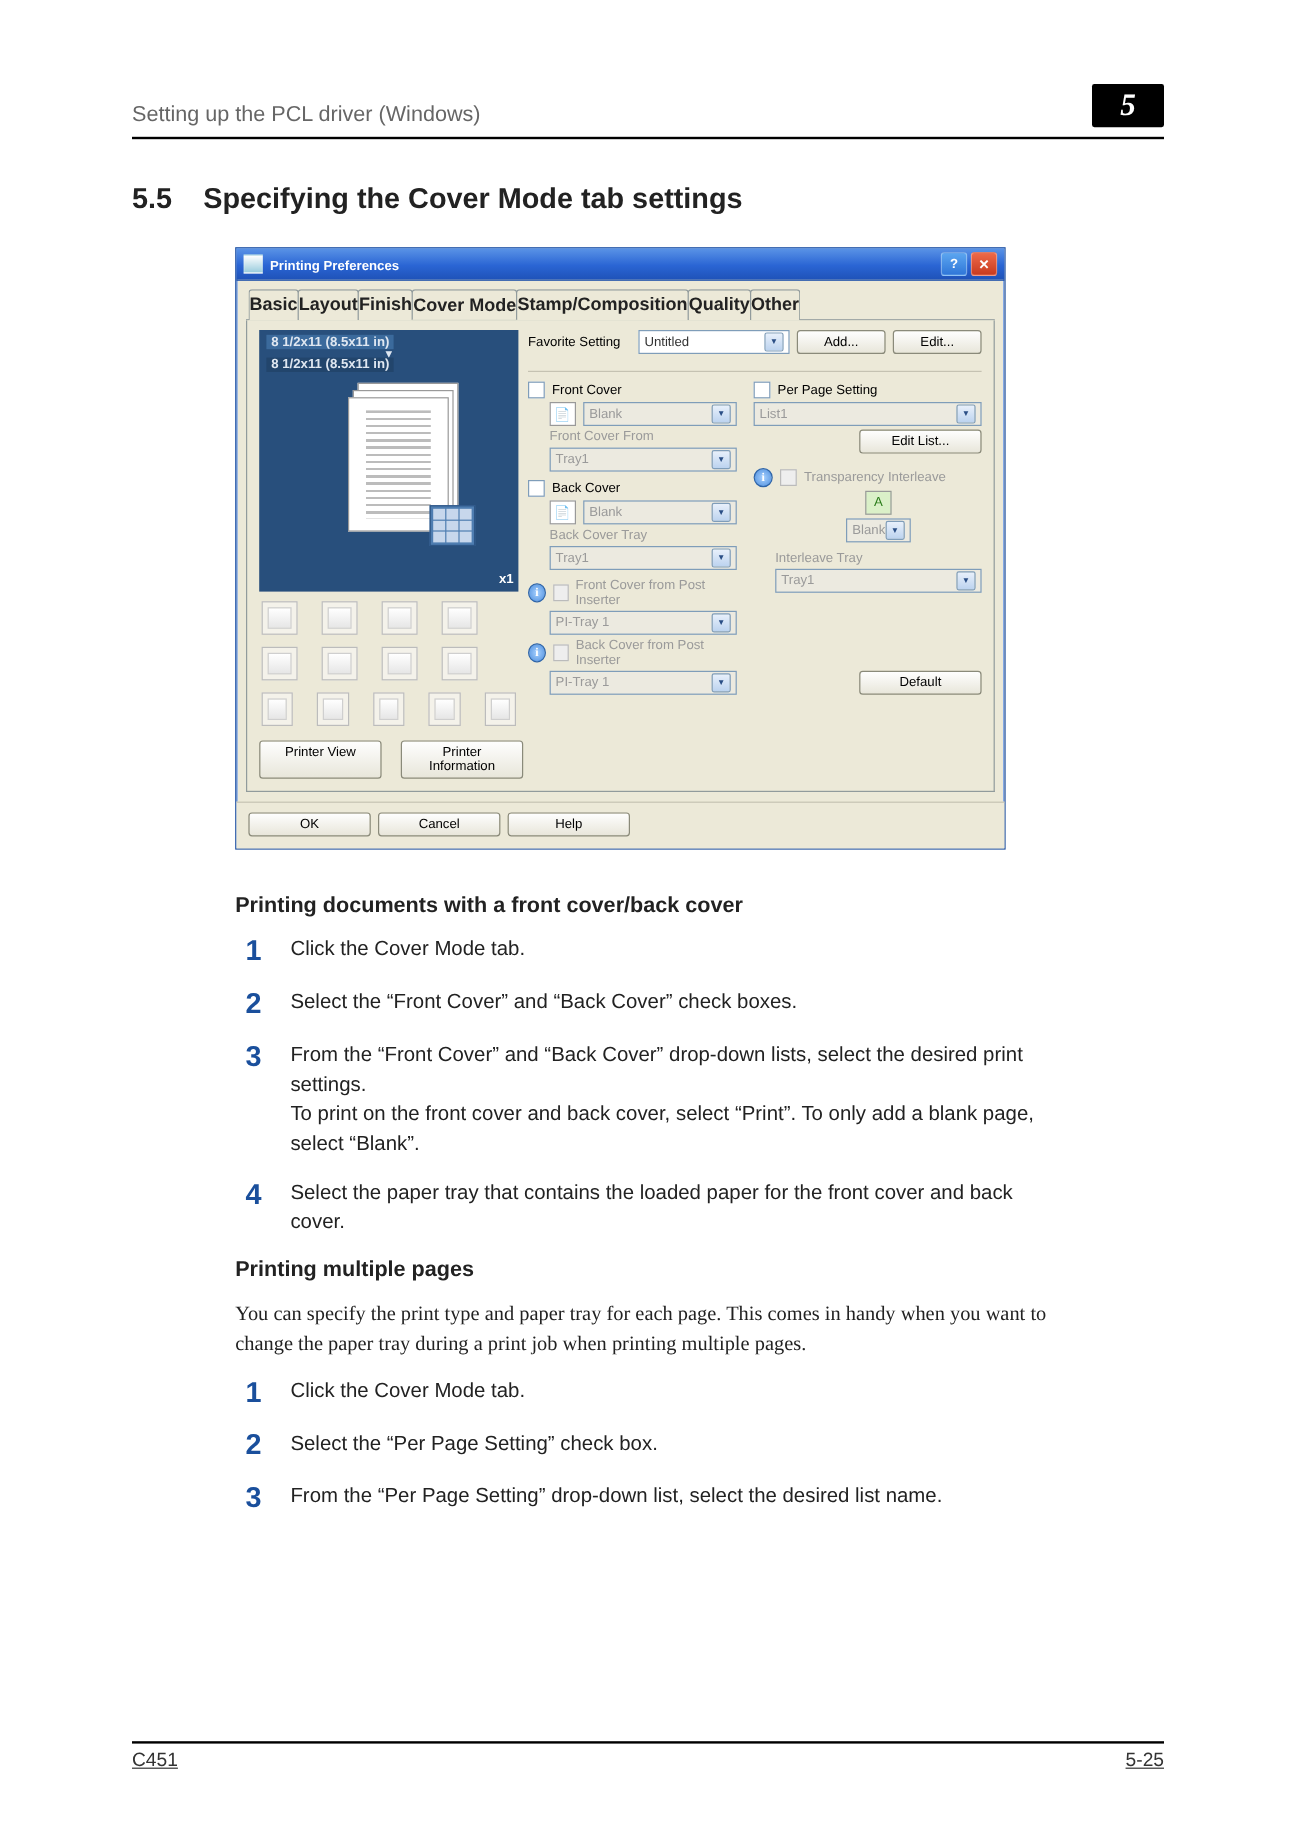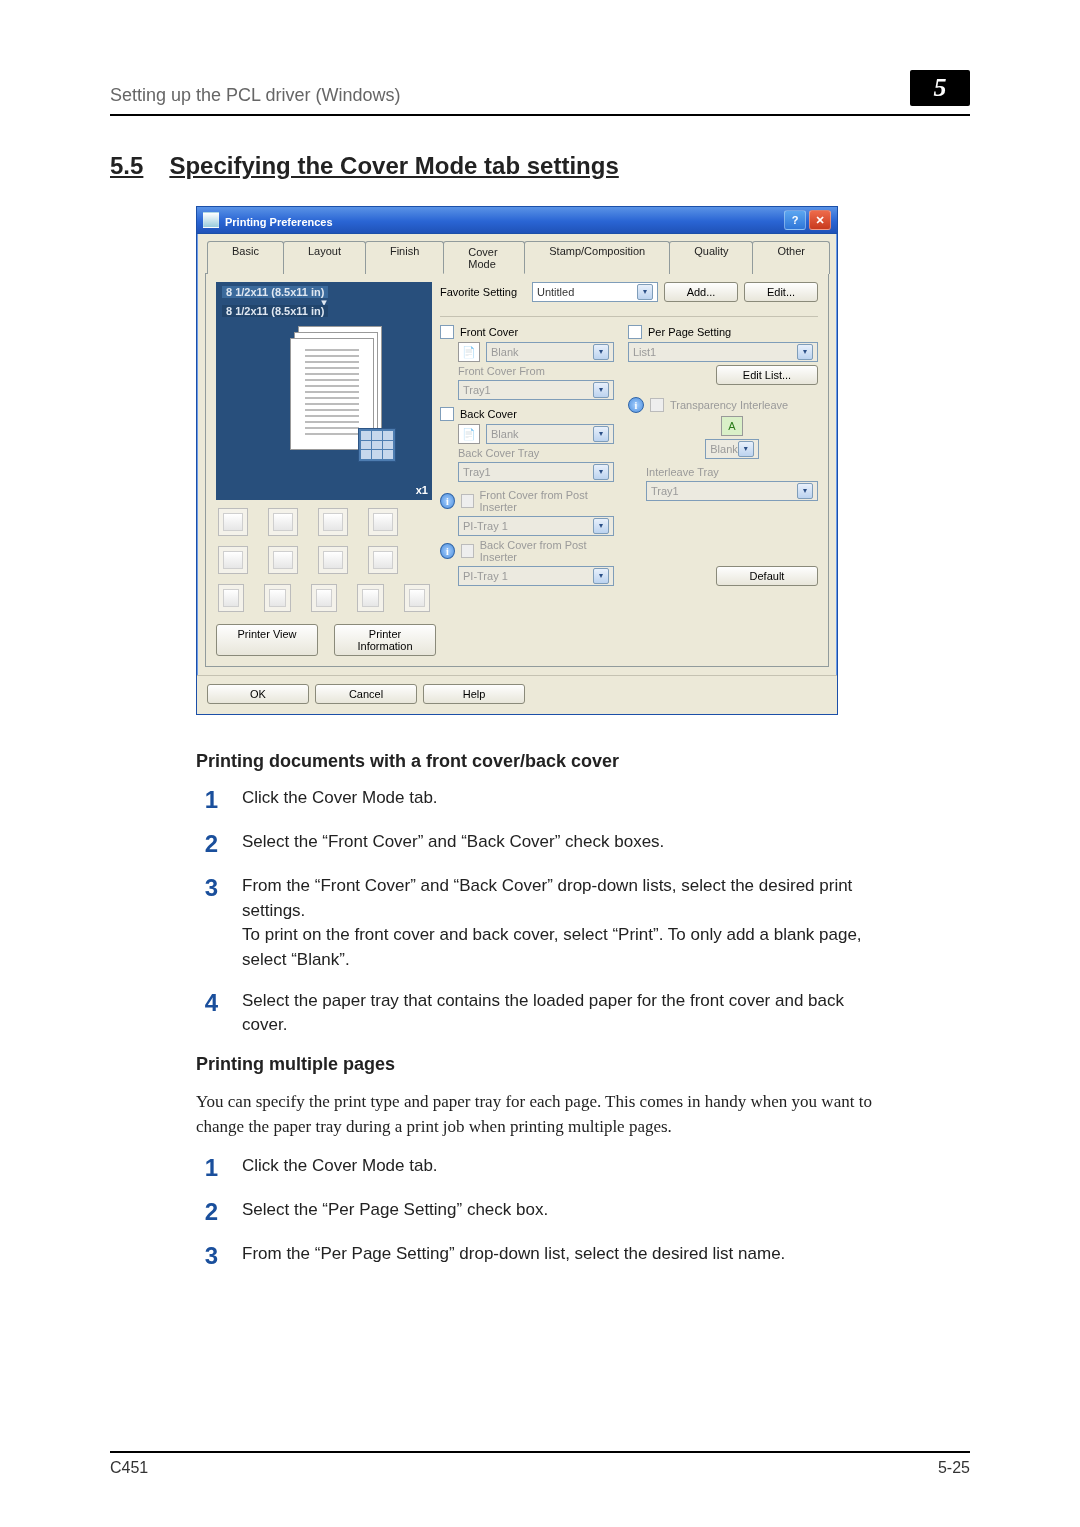--- a/index.html
+++ b/index.html
@@ -67,21 +67,20 @@
     border:none;
     border-top:2px solid #000;
     margin:4px 0 36px 0;
   }
   
   .section-row{
     display:flex;
     gap:26px;
     align-items:baseline;
     margin-bottom:26px;
-    text-decoration:underline;
   }
   .section-num{
     font-weight:bold;
     font-size:24px;
   }
   .section-title{
     font-weight:bold;
     font-size:24px;
   }
   
@@ -138,28 +137,29 @@
   .tabs{
     display:flex;
     gap:0;
     border-bottom:1px solid #919b9c;
     padding-left:2px;
   }
   .tab{
     background:var(--panel-bg);
     border:1px solid #919b9c;
     border-bottom:none;
-    padding:3px 24px;
-    font-size:11px;
+    padding:3px 0;
+    font-size:15px;
     border-top-left-radius:3px;
     border-top-right-radius:3px;
     position:relative;
     top:1px;
     color:#222;
     margin-right:-1px;
+    font-weight:bold;
   }
   .tab.active{
     background:var(--panel-bg);
     border-bottom:1px solid var(--panel-bg);
     top:1px;
     z-index:2;
     padding-top:4px;
   }
   .tab-pane{
     border:1px solid #919b9c;
@@ -373,21 +373,21 @@
   
   .page-footer{
     position:absolute;
     left:110px;right:110px;bottom:50px;
   }
   .page-footer .rule{
     border:none;border-top:2px solid #000;margin:0 0 6px 0;
   }
   .page-footer .row{
     display:flex;justify-content:space-between;
-    font-size:16px;color:#333;
+    font-size:16px;color:#333;text-decoration:underline;
   }
 </style>
 </head>
 <body>
 
 <div class="page">
 
   <div class="page-header">
     <div class="title">Setting up the PCL driver (Windows)</div>
     <div class="chapter-badge">5</div>

